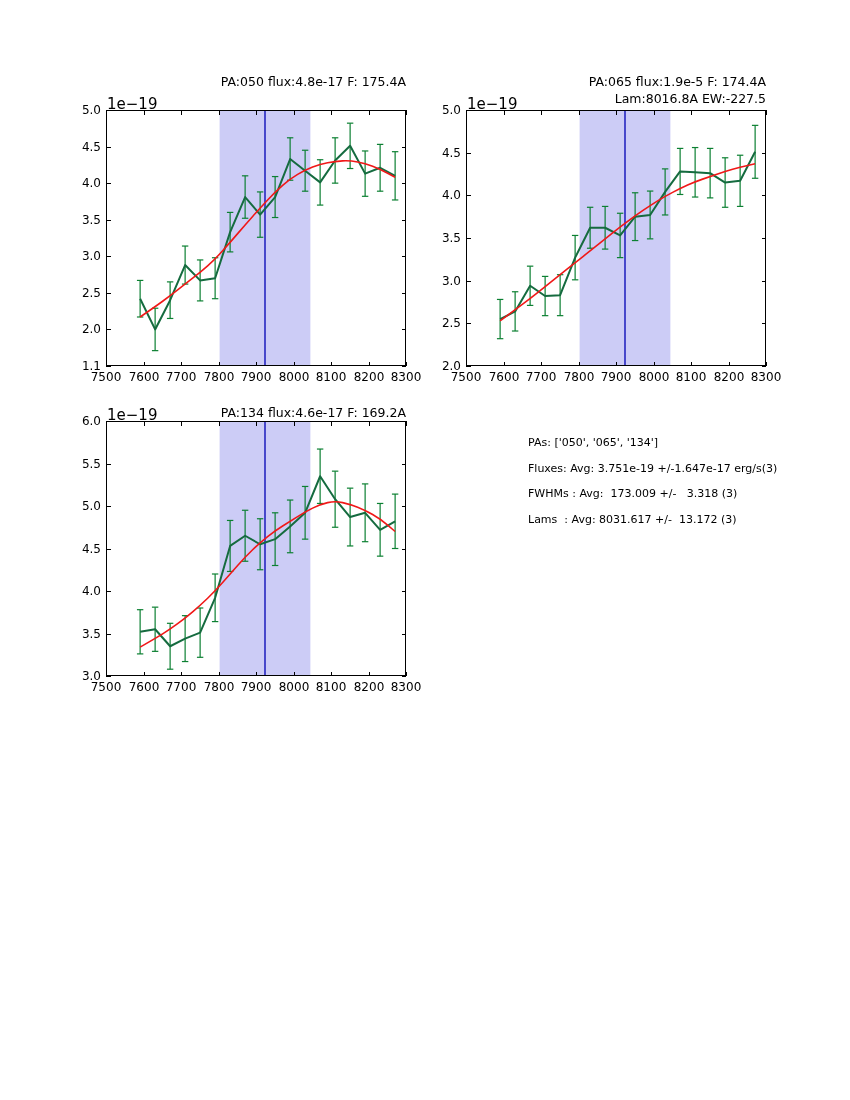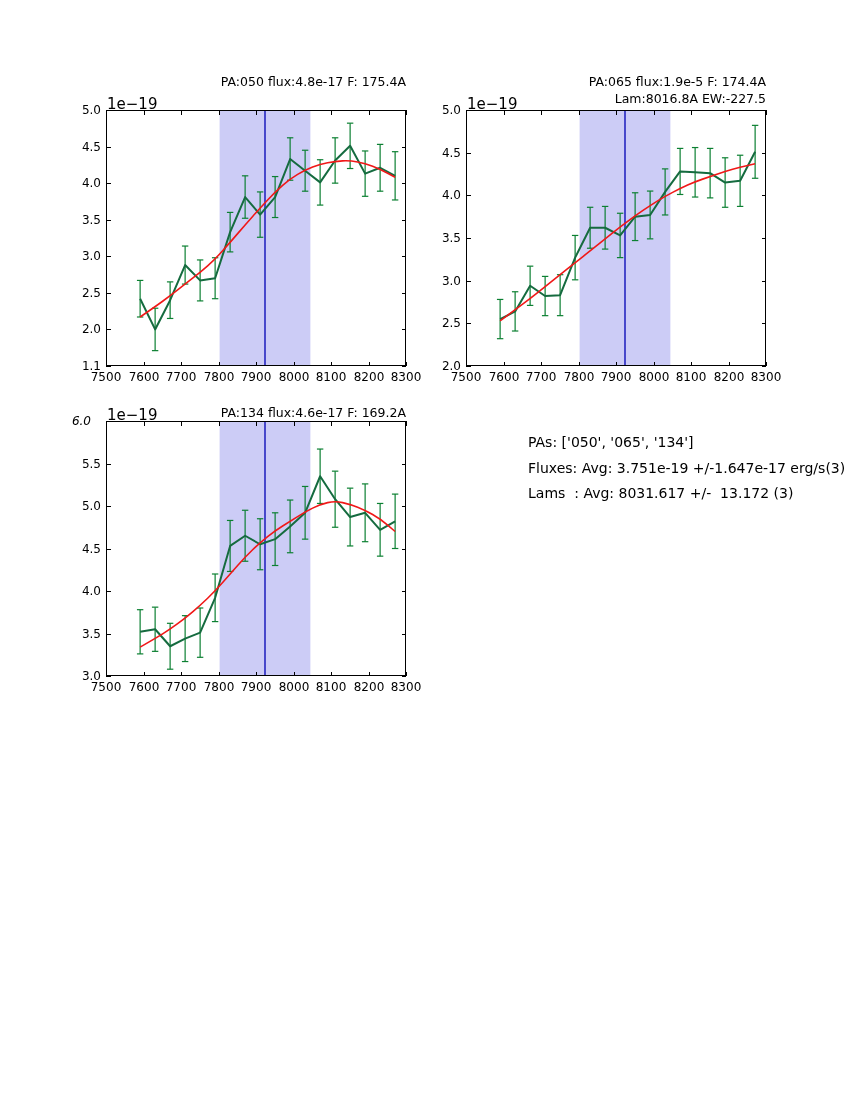--- a/index.html
+++ b/index.html
@@ -39,21 +39,21 @@
     position:absolute;
     font-size:12px;
     color:#000;
     white-space:nowrap;
   }
   .ticklabel.xt{transform:translate(-50%,0);}
   .ticklabel.yt{transform:translate(-100%,-50%);}
   .summary{
     position:absolute;
     left:528px;top:430px;
-    font-size:14px;
+    font-size:11px;
     line-height:25.7px;
     color:#000;
   }
   .summary div{white-space:pre;}
 </style>
 </head>
 <body>
 
 <div class="figure">
 
@@ -408,22 +408,23 @@
       <span class="ticklabel xt" style="left: 294px; top: 680px;">8000</span>
       <span class="ticklabel xt" style="left: 331px; top: 680px;">8100</span>
       <span class="ticklabel xt" style="left: 369px; top: 680px;">8200</span>
       <span class="ticklabel xt" style="left: 406px; top: 680px;">8300</span>
       <span class="ticklabel yt" style="left: 101px; top: 676px;">3.0</span>
       <span class="ticklabel yt" style="left: 101px; top: 634px;">3.5</span>
       <span class="ticklabel yt" style="left: 101px; top: 591px;">4.0</span>
       <span class="ticklabel yt" style="left: 101px; top: 549px;">4.5</span>
       <span class="ticklabel yt" style="left: 101px; top: 506px;">5.0</span>
       <span class="ticklabel yt" style="left: 101px; top: 464px;">5.5</span>
-      <span class="ticklabel yt" style="left: 91px; top: 421px; font-style: italic;">6.0</span>
+      <span class="ticklabel yt" style="left: 101px; top: 421px;">6.0</span>
     </div>
 
   <div class="summary">
     <div>PAs: ['050', '065', '134']</div>
     <div>Fluxes: Avg: 3.751e-19 +/-1.647e-17 erg/s(3)</div>
+    <div>FWHMs : Avg:  173.009 +/-   3.318 (3)</div>
     <div>Lams  : Avg: 8031.617 +/-  13.172 (3)</div>
   </div>
 
 </div>
 
 </body></html>

